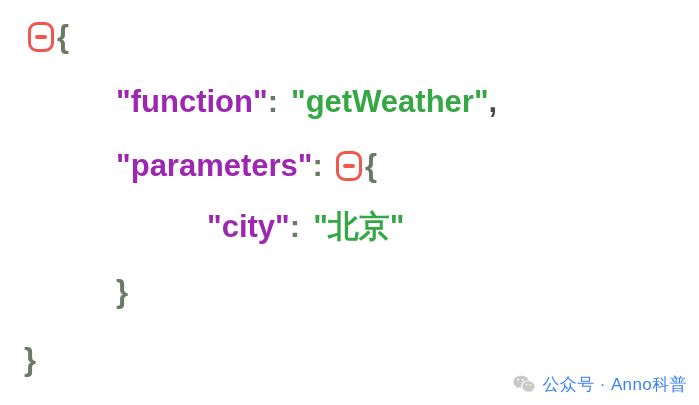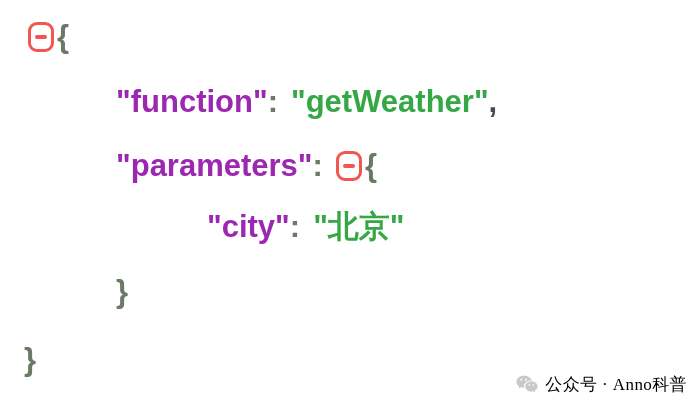--- a/index.html
+++ b/index.html
@@ -86,22 +86,22 @@
     display: flex;
     align-items: center;
     gap: 7px;
     color: #c9c9c9;
     font-size: 17px;
     font-weight: normal;
     letter-spacing: 0.4px;
     user-select: none;
   }
   #watermark .wm-text {
-    color: #000000;
-    font-family: Liberation Serif, serif;
+    color: #3b82f6;
+    font-family: Liberation Sans, sans-serif;
   }
   .wechat-icon {
     display: inline-block;
     width: 22px;
     height: 19px;
     position: relative;
     flex: 0 0 auto;
   }
 </style>
 </head>

